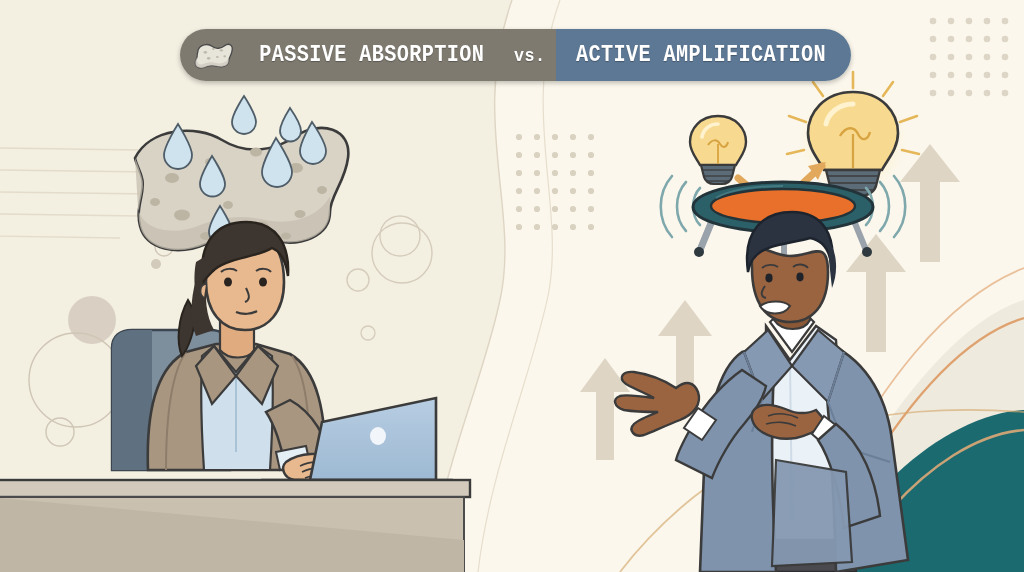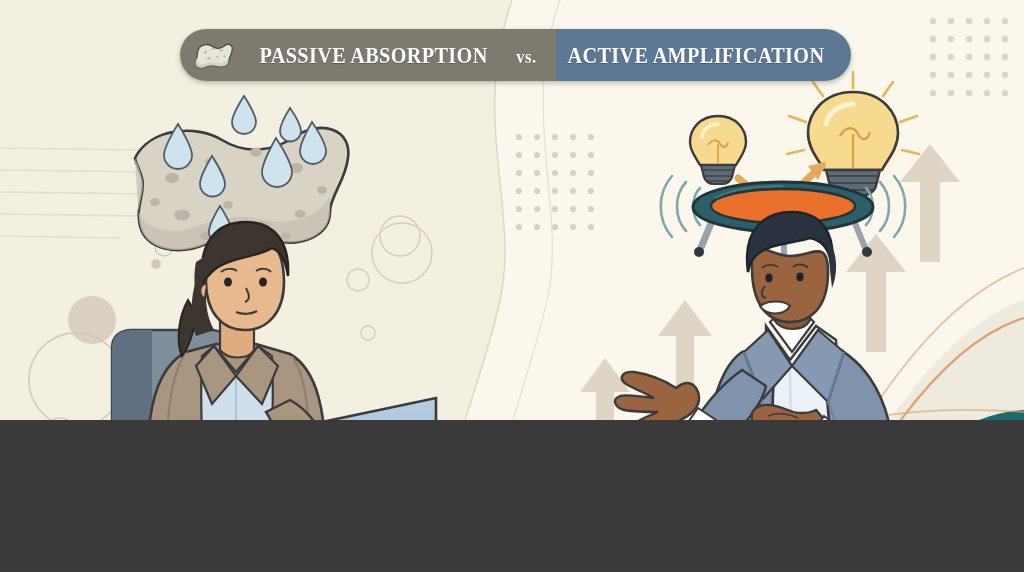--- a/index.html
+++ b/index.html
@@ -1,18 +1,18 @@
 <!DOCTYPE html>
 <html><head>
 <meta charset="utf-8">
 <style>
   html,body{margin:0;padding:0;background:#3a3a3a;}
   #stage{
-    position:relative;width:1024px;height:420px;overflow:hidden;
-    font-family:Liberation Serif, serif;
+    position:relative;width:1024px;height:572px;overflow:hidden;
+    font-family:Liberation Mono, monospace;
     background:#8b5cf6;
   }
   #stage svg.layer{position:absolute;left:0;top:0;width:1024px;height:572px;}
   
   #banner{
     position:absolute;left:180px;top:29px;width:671px;height:52px;
     border-radius:26px;overflow:hidden;
     display:flex;align-items:center;
     box-shadow:0 2px 5px rgba(0,0,0,.25);
     z-index:40;

